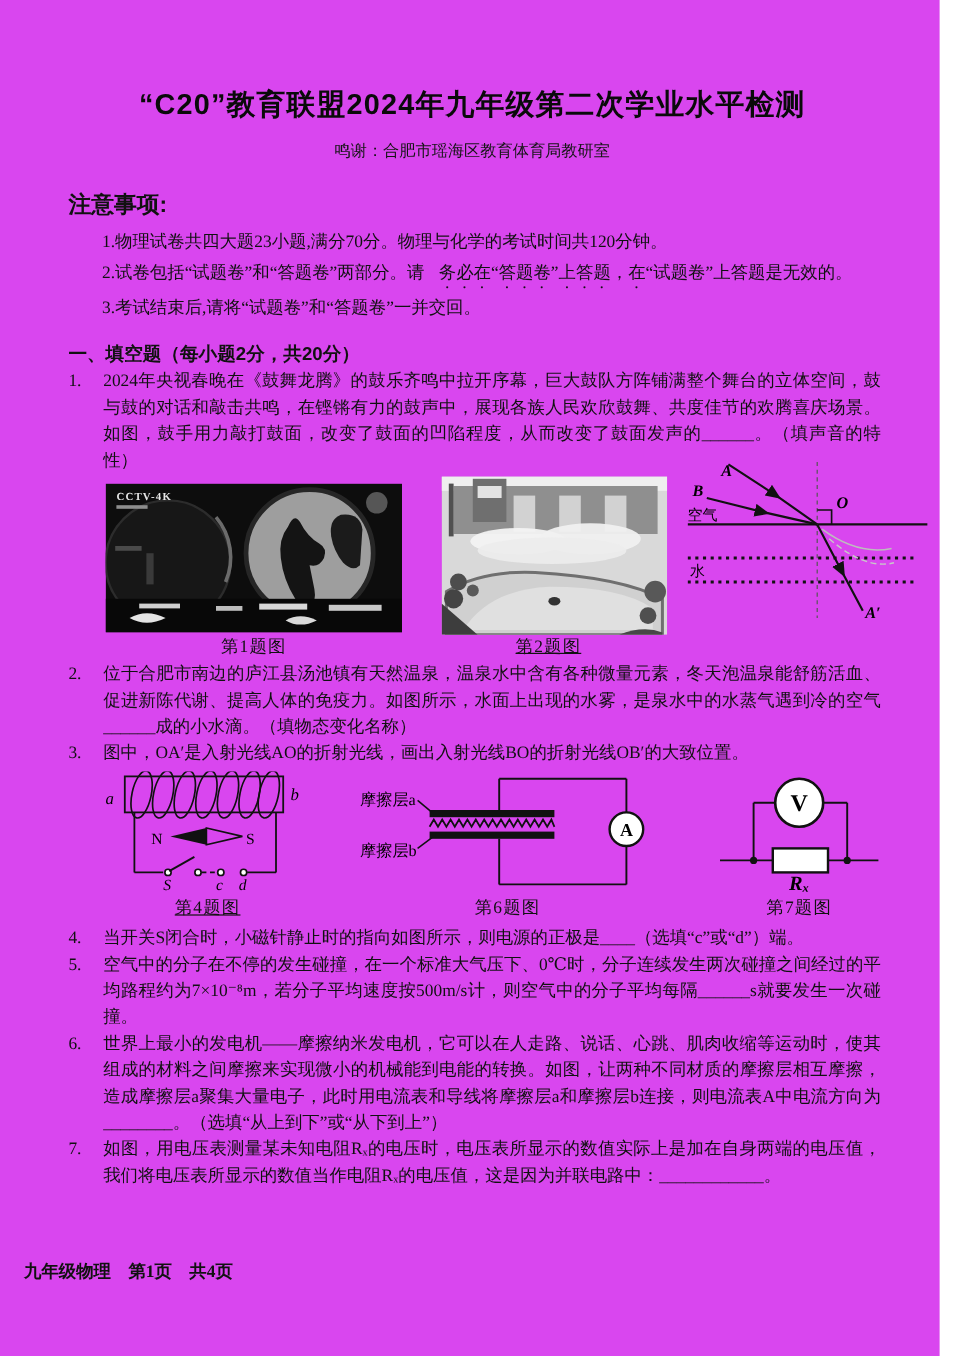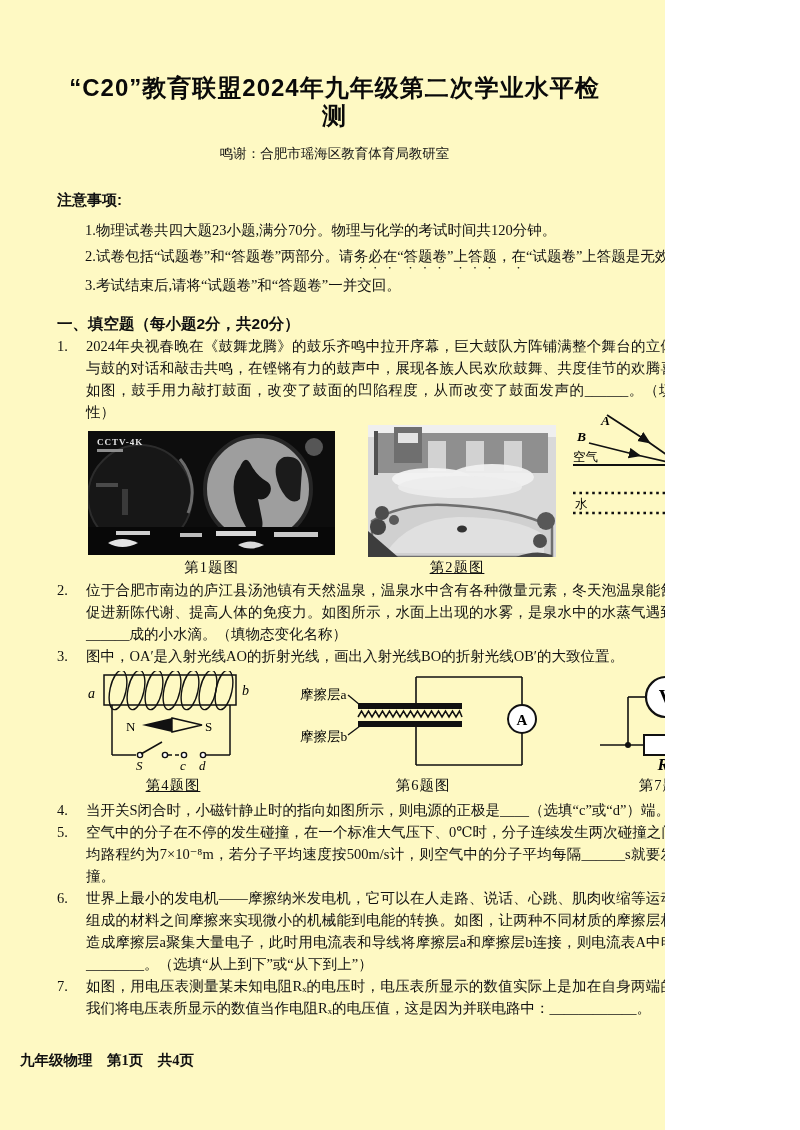--- a/index.html
+++ b/index.html
@@ -1,33 +1,33 @@
 <!DOCTYPE html>
 <html><head>
 <meta charset="utf-8">
 <style>
   html,body{margin:0;padding:0;background:#ffffff;}
   .page{
-    position:relative;width:665px;height:1130px;background:#fef9c3;overflow:hidden;
+    position:relative;width:783px;height:1130px;background:#d946ef;overflow:hidden;
     font-family:"Liberation Serif","DejaVu Serif",serif;color:#111;
   }
   .content{padding:0 53px 0 57px;}
   
   .title1{margin-top:74px;text-align:center;font-family:"Liberation Sans","DejaVu Sans",sans-serif;
     font-weight:bold;font-size:24px;line-height:28px;letter-spacing:1px;color:#0a0a0a;}
   .title2{margin-top:5px;text-align:center;font-family:"Liberation Sans","DejaVu Sans",sans-serif;
     font-weight:bold;font-size:31px;line-height:36px;letter-spacing:6px;color:#0a0a0a;}
   .ack{margin-top:15px;text-align:center;font-size:13.5px;line-height:18px;font-weight:normal;color:#151515;}
   
   .notice-head{margin-top:27px;font-family:"Liberation Sans","DejaVu Sans",sans-serif;
-    font-weight:bold;font-size:15px;line-height:20px;}
+    font-weight:bold;font-size:19px;line-height:20px;}
   .notice-items{margin-top:7px;margin-left:28px;width:662px;font-size:14.5px;line-height:26px;}
   .notice-item{text-align:justify;}
   .emph{-webkit-text-emphasis:filled dot #111;-webkit-text-emphasis-position:under left;
-        text-emphasis:filled dot #111;text-emphasis-position:under left;}
+        text-emphasis:filled dot #111;text-emphasis-position:under left;margin-left:12px;}
   
   .sec-head{margin-top:15px;font-family:"Liberation Sans","DejaVu Sans",sans-serif;
     font-weight:bold;font-size:15.5px;line-height:22px;}
   
   .q{display:flex;width:679px;margin-top:0;}
   .qnum{flex:none;width:29px;font-size:14.5px;line-height:22px;}
   .qtext{flex:none;width:648px;font-size:14.5px;line-height:22px;text-align:justify;}
   
   .figrow{position:relative;width:690px;}
   .figrow1{height:150px;margin-top:6px;}

